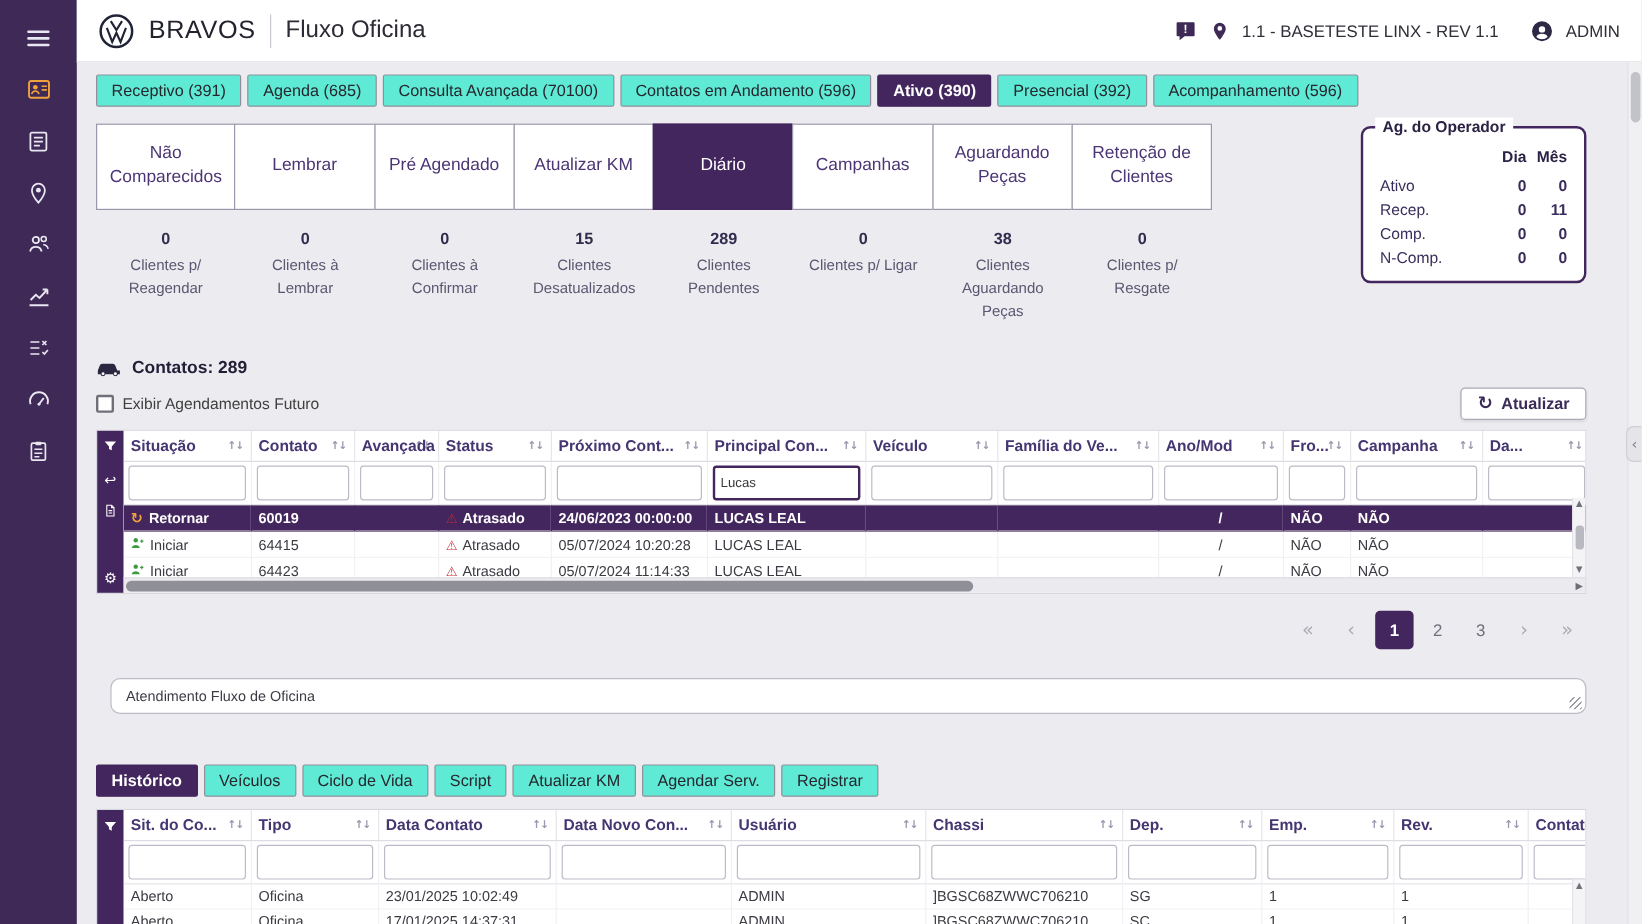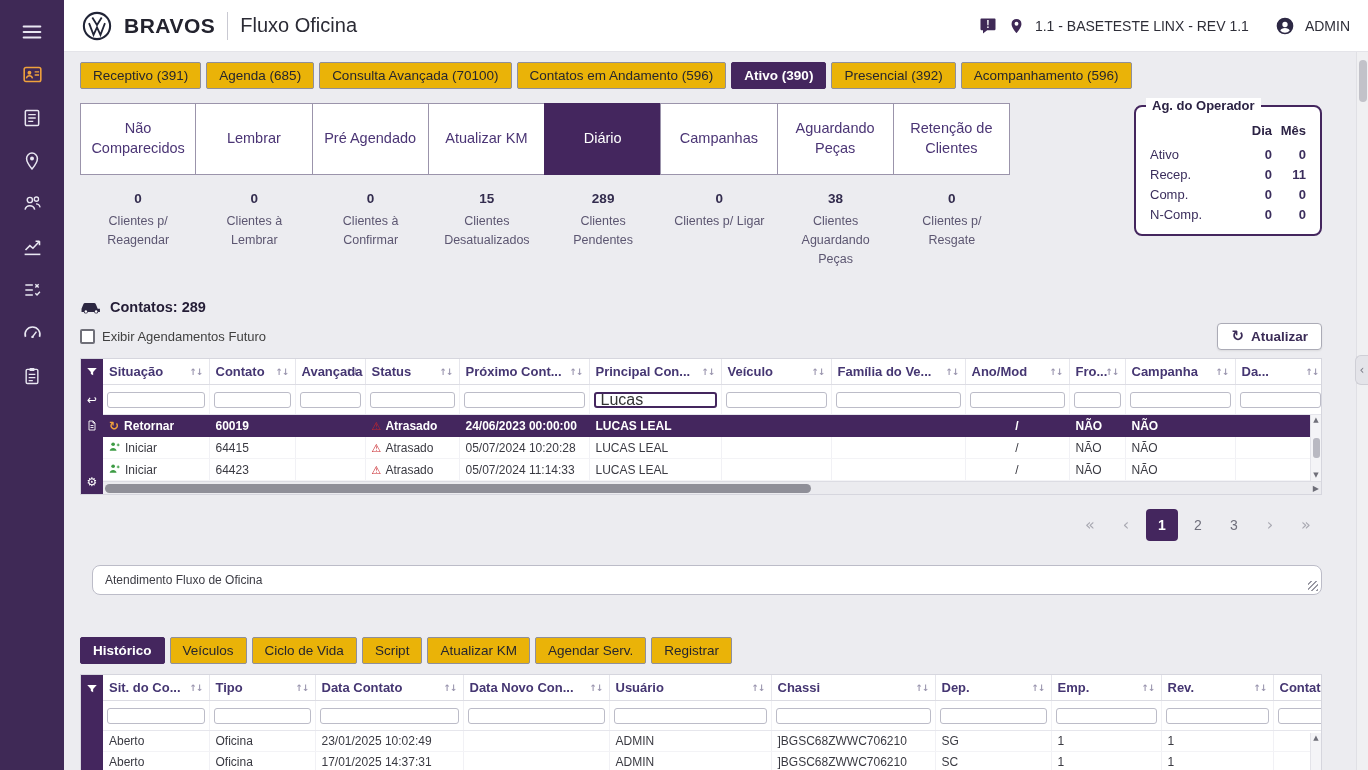--- a/index.html
+++ b/index.html
@@ -3,28 +3,28 @@
 <meta charset="utf-8">
 <style>
 *{box-sizing:border-box;margin:0;padding:0}
 html,body{width:1368px;height:770px;overflow:hidden;font-family:"Liberation Sans",sans-serif;background:#ececf0}
 .app{display:flex;width:100%;height:100%}
 .sidebar{width:64px;background:#3f2956;display:flex;flex-direction:column;align-items:center;padding-top:10px;flex-shrink:0}
 .side-btn{width:44px;height:43px;display:flex;align-items:center;justify-content:center;color:#e9e7f2;cursor:pointer}
 .side-btn.active{color:#f0a23c}
 .main{flex:1;display:flex;flex-direction:column;min-width:0;position:relative}
 .topbar{height:52px;background:#fff;display:flex;align-items:center;gap:12px;padding:0 18px;flex-shrink:0;border-bottom:1px solid #e4e4e9}
-.brand{font-size:21px;font-weight:bold;letter-spacing:.5px;color:#23232e}
+.brand{font-size:21px;font-weight:normal;letter-spacing:.5px;color:#23232e}
 .vdiv{width:1px;height:28px;background:#c9c9d2}
 .apptitle{font-size:20px;color:#2b2b35}
 .top-right{margin-left:auto;display:flex;align-items:center;gap:10px}
 .envtext,.usertext{font-size:14px;color:#2e2e38}
 .content{flex:1;padding:10px 46px 0 16px;position:relative}
 .main-tabs{display:flex;gap:5px}
-.tab{background:#eab308;border:1px solid #8f8f9b;border-radius:2px;padding:5px 12px;font-size:13.5px;color:#26262e;cursor:pointer;white-space:nowrap}
+.tab{background:#5eead4;border:1px solid #8f8f9b;border-radius:2px;padding:5px 12px;font-size:13.5px;color:#26262e;cursor:pointer;white-space:nowrap}
 .tab.active{background:#44265e;border-color:#44265e;color:#fff;font-weight:bold}
 .cards-row{display:flex;align-items:flex-start;margin-top:14px}
 .cards-grid{display:flex;width:930px}
 .card-col{flex:1;min-width:0}
 .card{height:72px;background:#fff;border:1px solid #9b94ab;margin-left:-1px;display:flex;align-items:center;justify-content:center;text-align:center;font-size:14.5px;line-height:1.35;color:#4b3575;padding:4px 8px;cursor:pointer}
 .card-col:first-child .card{margin-left:0}
 .card.active{background:#44265e;color:#fff;border-color:#44265e}
 .count{margin-top:14px;text-align:center;font-size:12.5px;color:#5c5671;line-height:1.5;padding:0 8px}
 .count b{display:block;font-size:13.5px;color:#332c4e;margin-bottom:3px}
 .op-panel{width:188px;flex-shrink:0;background:#fff;border:2px solid #44265e;border-radius:8px;position:relative;padding:16px 14px 10px;margin-left:auto;margin-top:2px}
@@ -43,21 +43,21 @@
 .tbl-wrap{display:flex;border:1px solid #d6d6de;background:#fff}
 .gutter{width:22px;background:#44265e;display:flex;flex-direction:column;align-items:center;flex-shrink:0;color:#fff}
 .g-ic{height:22px;display:flex;align-items:center;justify-content:center;width:100%;cursor:pointer;font-size:12px;font-family:"DejaVu Sans",sans-serif}
 .tbl-main{flex:1;min-width:0;display:flex;flex-direction:column}
 .tbl-clip{overflow:hidden;position:relative}
 table.grid{border-collapse:collapse;table-layout:fixed;background:#fff}
 .grid th{font-size:13px;color:#453672;text-align:left;padding:4px 6px;height:26px;border-right:1px solid #e6e6ec;border-bottom:1px solid #dcdce3;white-space:nowrap;overflow:hidden;font-weight:bold;cursor:pointer}
 .grid th .sort{float:right;color:#9b96af;font-size:9px;letter-spacing:-1px;margin-top:3px;font-family:"DejaVu Sans",sans-serif}
 .grid td{font-size:12px;color:#3a3a42;padding:0 6px;height:22px;border-right:1px solid #f1f1f5;white-space:nowrap;overflow:hidden}
 tr.frow td{padding:3px 4px;height:30px;border-bottom:1px solid #e6e6ec;background:#fff}
-.fin{width:100%;height:16px;border:1px solid #bcbcc8;border-radius:3px;font-size:16px;padding:0 5px;font-family:inherit;color:#333;outline:none;background:#fff}
+.fin{width:100%;height:29px;border:1px solid #bcbcc8;border-radius:3px;font-size:11px;padding:0 5px;font-family:inherit;color:#333;outline:none;background:#fff}
 .fin.focus{border:2px solid #44265e}
 tr.drow td{border-bottom:1px solid #f3f3f6}
 tr.drow.selected td{background:#44265e;color:#fff;border-color:#44265e;font-weight:bold}
 tr.hrow td{height:21px}
 .num{text-align:left}
 .ctr{text-align:center}
 .warn{color:#c9252b;font-size:11px;margin-right:4px;font-family:"DejaVu Sans",sans-serif}
 .sit-ic{margin-right:5px;font-size:12px;display:inline-block}
 .sit-ic.ret{color:#f0a23c;font-weight:bold;font-family:"DejaVu Sans",sans-serif}
 .hscroll{height:13px;background:#ebebef;border-top:1px solid #dcdce3;position:relative}

